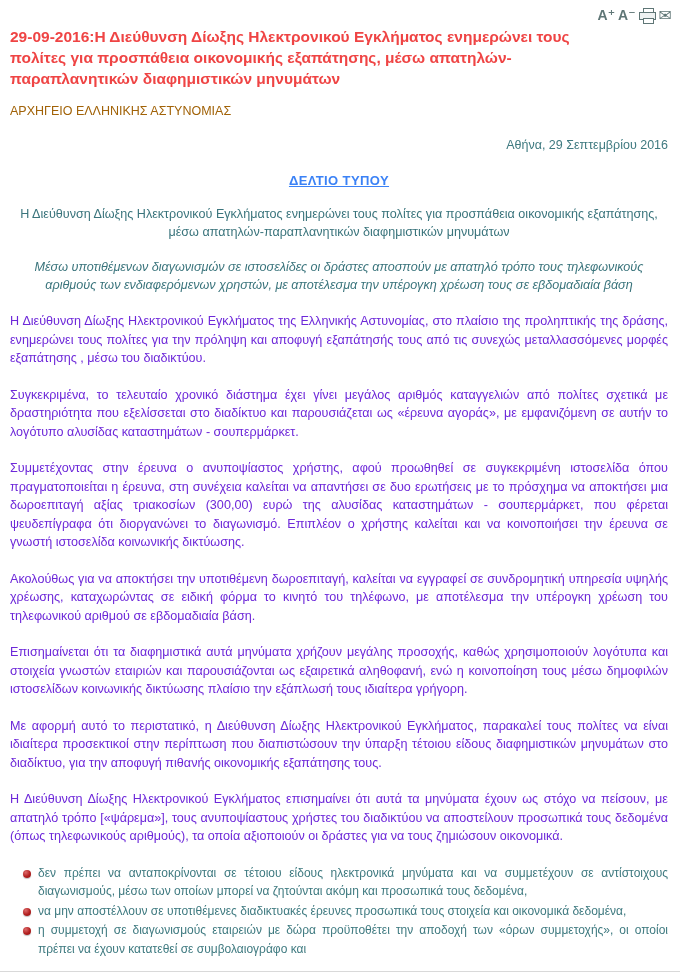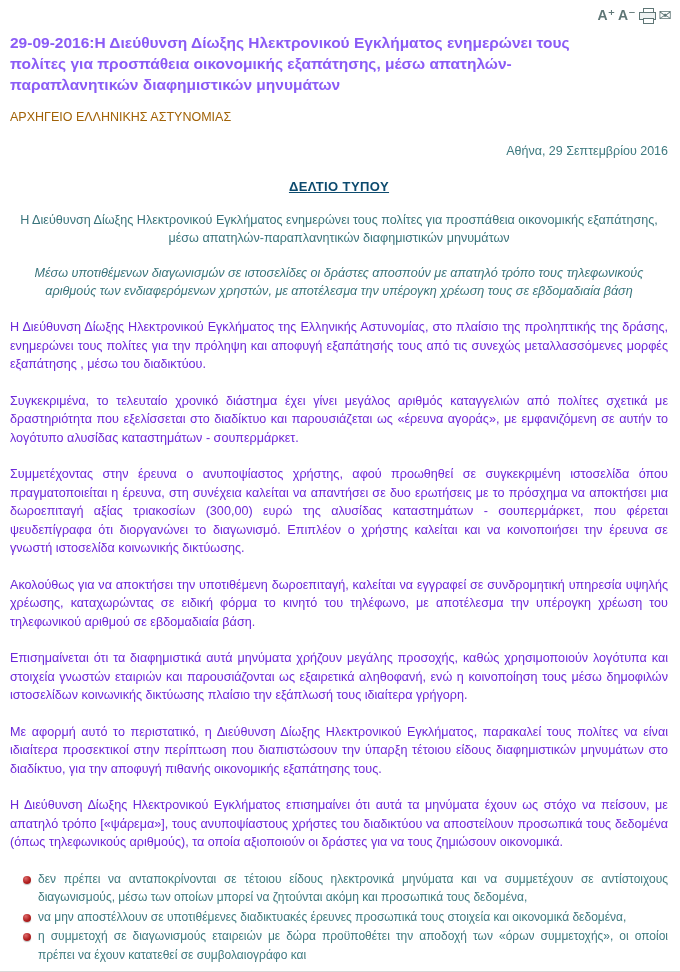--- a/index.html
+++ b/index.html
@@ -18,29 +18,29 @@
     display:flex; align-items:center;
   }
   .tool .glyph { font-size:14px; }
   .icon-printer { position:relative; width:17px; height:15px; display:inline-block; }
   .icon-printer .paper-top { position:absolute; left:4px; top:0; width:9px; height:4px; border:1px solid #5f7676; background:#fff; }
   .icon-printer .printer-body { position:absolute; left:0; top:4px; width:15px; height:6px; border:1px solid #5f7676; background:#eef2f2; }
   .icon-printer .paper-out { position:absolute; left:4px; top:10px; width:9px; height:4px; border:1px solid #5f7676; background:#fff; }
   .icon-mail { font-size:16px; font-weight:normal; line-height:15px; font-family:"DejaVu Sans",sans-serif; }
   
   .doc-title {
-    margin:24px 0 0 0; padding-right:92px;
-    font-size:15.5px; line-height:21px; font-weight:bold; color:#8b5cf6;
+    margin:18px 0 0 0; padding-right:92px;
+    font-size:15.5px; line-height:21px; font-weight:bold; color:#ef4444;
   }
   .org-line { margin-top:15px; font-size:12.5px; color:#a16207; }
   .dateline { margin-top:20px; text-align:right; font-size:12.5px; color:#3f7a80; }
   
   .pr-heading {
     margin:21px 0 0 0; text-align:center; font-size:13px; letter-spacing:.4px;
-    font-weight:bold; color:#0c4a6e; text-decoration:underline;
+    font-weight:bold; color:#3b82f6; text-decoration:underline;
   }
   .lead-bold {
     margin:17px 4px 0 4px; text-align:center; font-weight:normal;
     font-size:12.6px; line-height:18px; color:#3a747c;
   }
   .lead-italic {
     margin:17px 4px 0 4px; text-align:center; font-weight:normal; font-style:italic;
     font-size:12.6px; line-height:18px; color:#3a747c;
   }
   .body-p {

